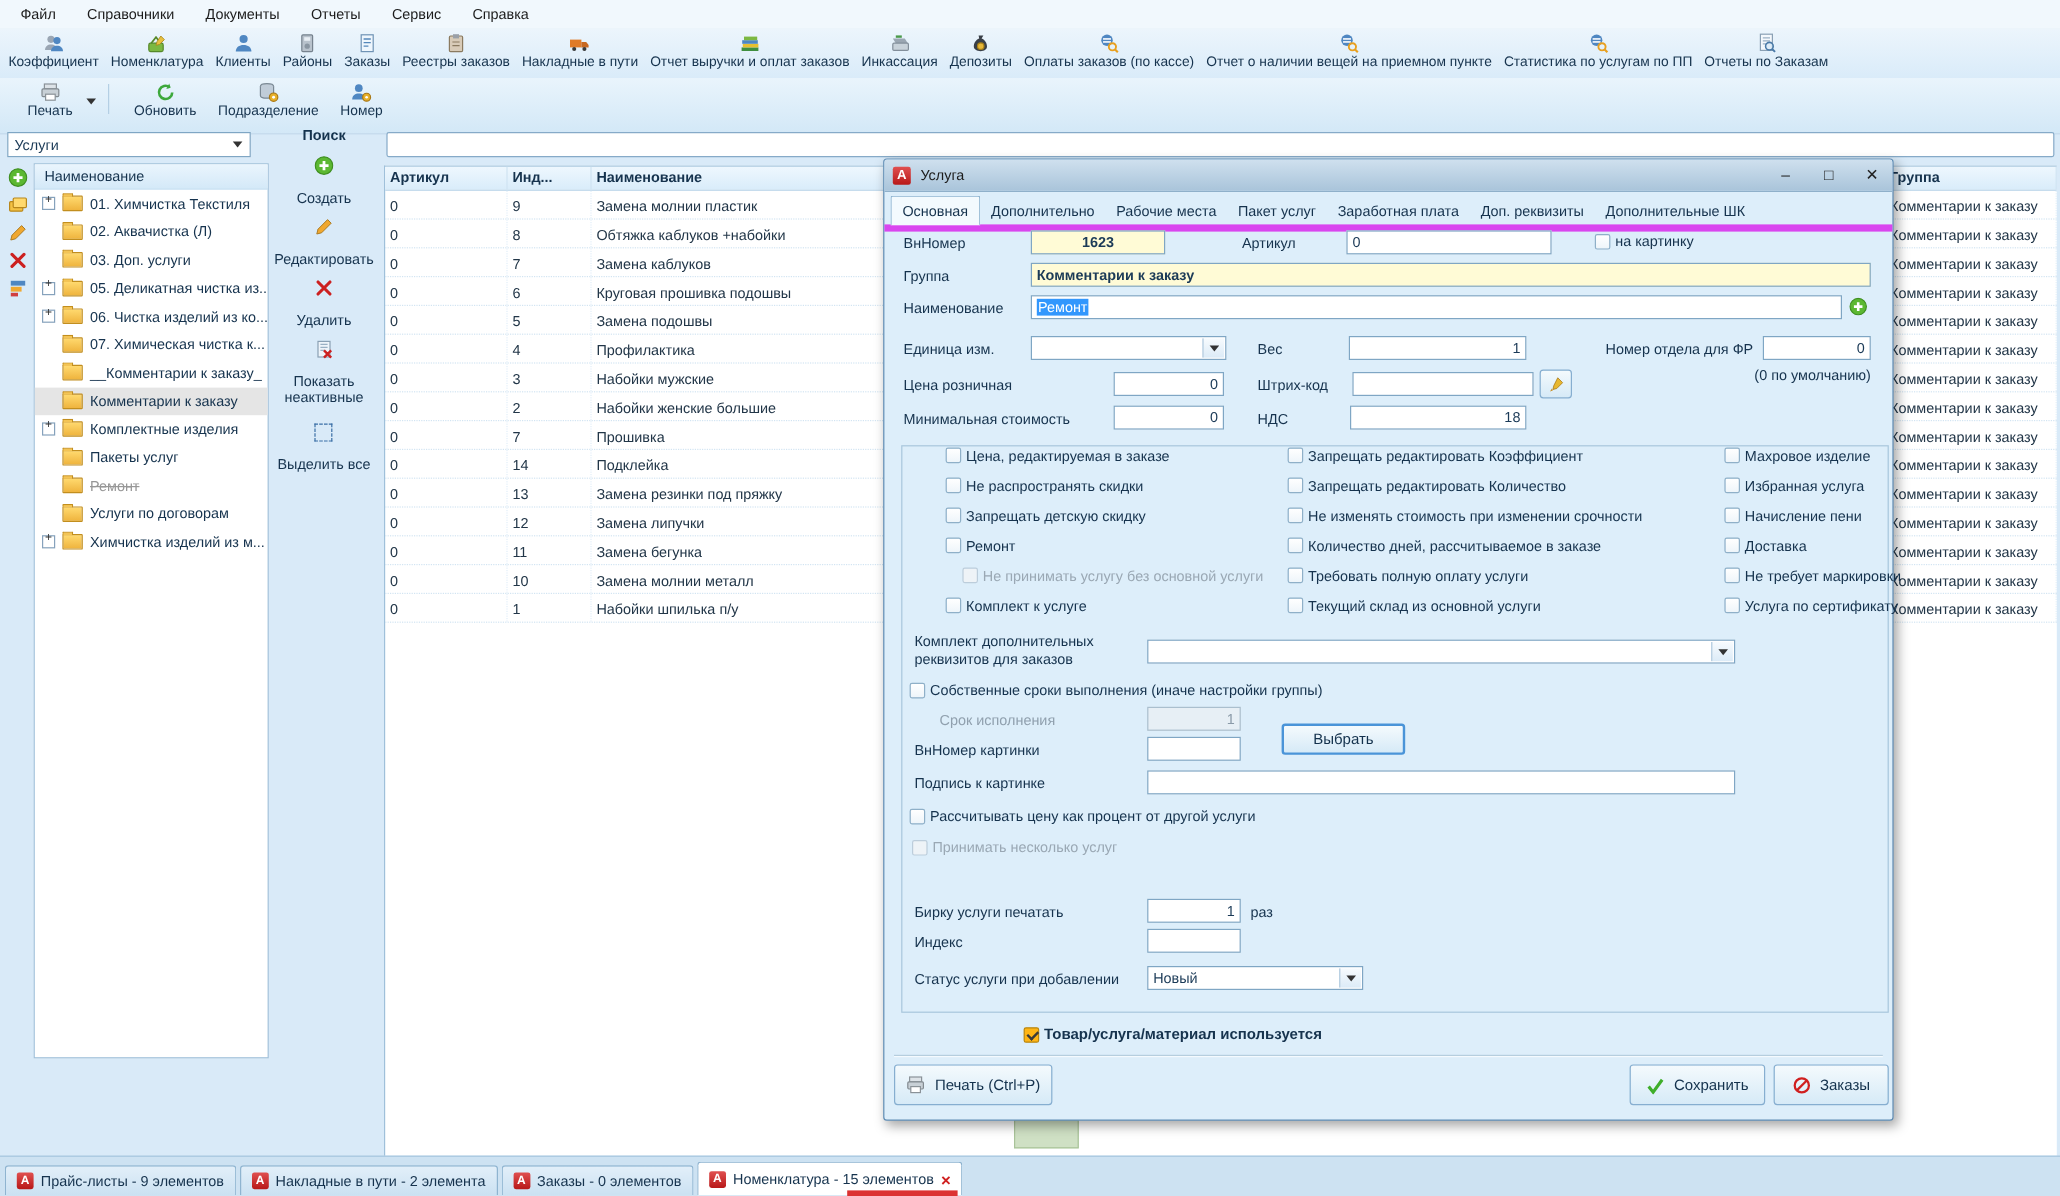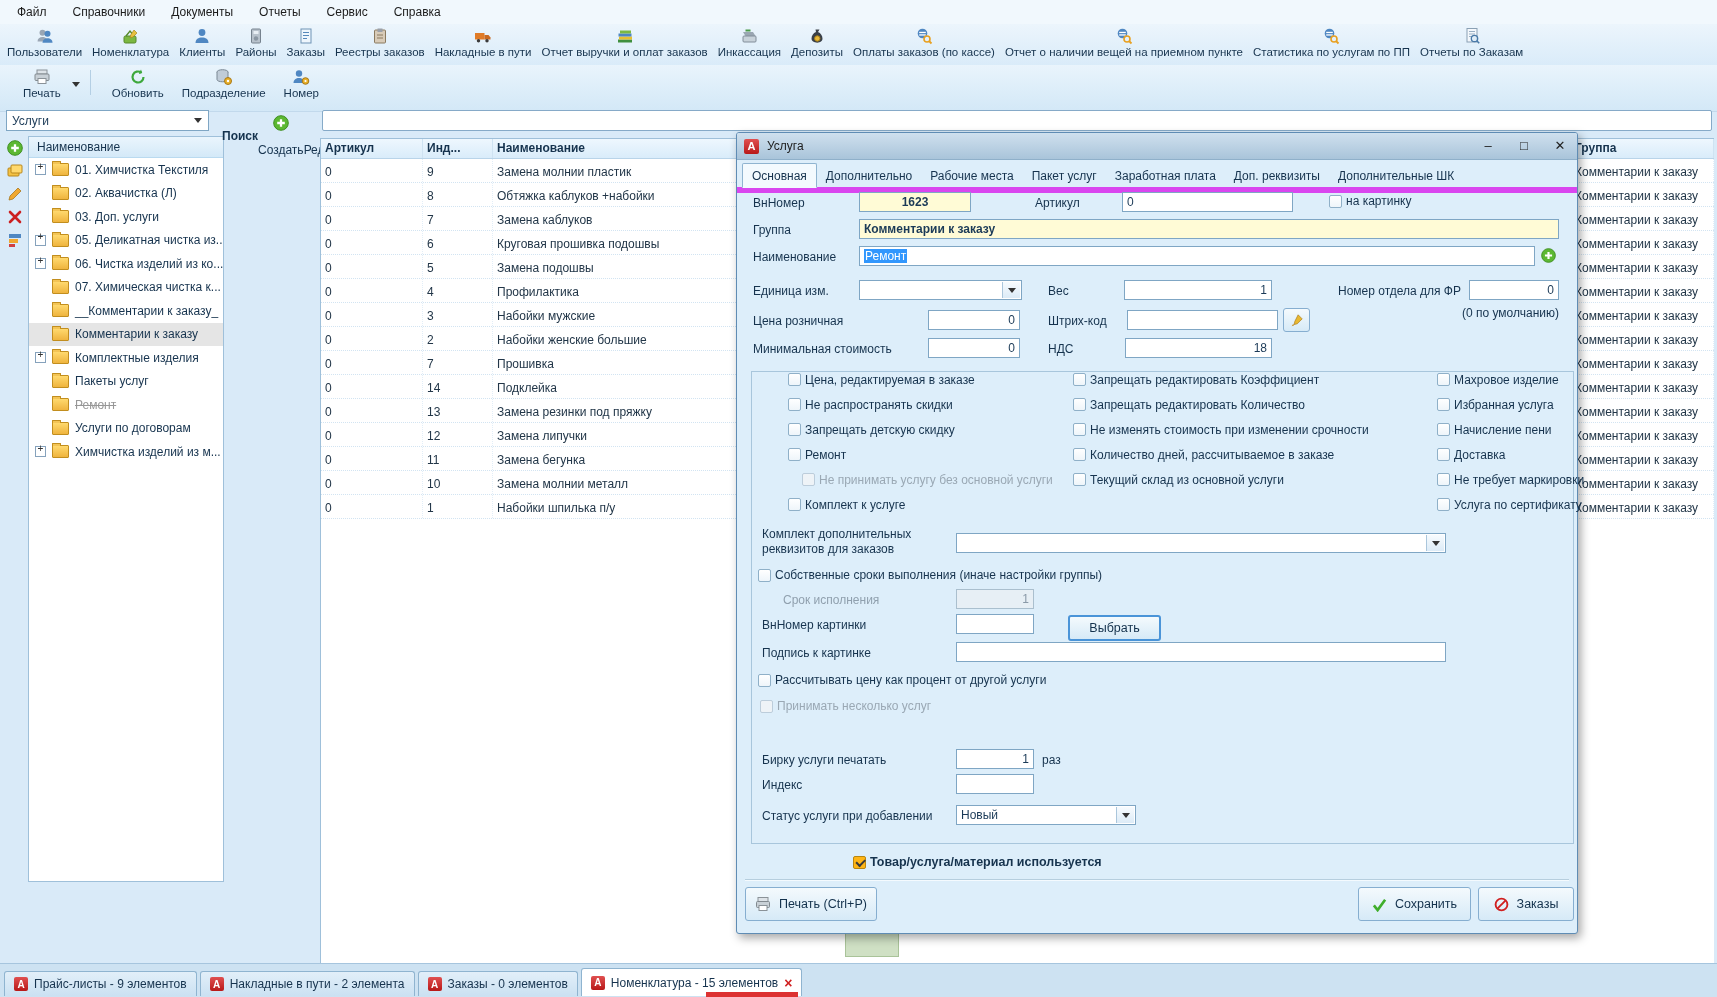--- a/index.html
+++ b/index.html
@@ -33,21 +33,21 @@
   .tree-row{height:23.5px;display:flex;align-items:center;white-space:nowrap;overflow:hidden;cursor:default}
   .tree-row.selected{background:#e5e5e5}
   .expander{width:9px;height:9px;border:1px solid #86a2bc;background:#fff;margin-left:6px;flex:none;position:relative;visibility:hidden}
   .expander::before{content:"+";position:absolute;left:1.5px;top:-3.5px;font-size:10px;color:#333;line-height:10px}
   .tree-row.expandable .expander{visibility:visible}
   .folder{width:15px;height:11px;background:linear-gradient(#ffd96e,#efb43e);border:1px solid #c28e1e;border-radius:1px;margin-left:6px;flex:none;position:relative}
   .folder::before{content:"";position:absolute;top:-3px;left:-1px;width:7px;height:2px;background:#f3c456;border:1px solid #c28e1e;border-bottom:none;border-radius:1px 1px 0 0}
   .tree-label{margin-left:6px;color:#16334e}
   .tree-row.inactive .tree-label{color:#979797;text-decoration:line-through}
   
-  .actions{position:absolute;left:222px;top:106px;width:96px;display:flex;flex-direction:row;align-items:center;text-align:center}
+  .actions{position:absolute;left:222px;top:106px;width:96px;display:flex;flex-direction:column;align-items:center;text-align:center}
   .actions .title{font-weight:bold;color:#14324d;margin-bottom:10px}
   .act-item{display:flex;flex-direction:column;align-items:center;margin-bottom:9px;color:#16334e}
   .act-item .lbl{margin-top:13px;line-height:13px;font-size:12px;white-space:normal}
   .dashed-box{width:13px;height:13px;border:1.5px dashed #3a6ea5}
   
   .grid-search{position:absolute;left:322px;top:110px;width:1388px;height:19px;background:#fff;border:1px solid #86aac8;border-radius:2px}
   .grid-panel{position:absolute;left:320px;top:138px;width:1393px;height:825px;background:#fff;border:1px solid #9fc0da;border-right:none}
   .grid-head{display:flex;height:19px;background:linear-gradient(#eef7fe,#d9ecfa);border-bottom:1px solid #b9d4e9;font-weight:bold;color:#16334e}
   .gc{padding:2px 4px 0 4px;box-sizing:border-box;white-space:nowrap;overflow:hidden}
   .gc-art{width:102px}.gc-ind{width:70px}.gc-name{width:1078px}.gc-grp{flex:1}
@@ -125,21 +125,21 @@
 
     <div class="tb-item">
       <span class="ticon">
         <svg width="18" height="18" viewBox="0 0 18 18">
           <circle cx="6.5" cy="5.8" r="3" fill="#9aa6b4"></circle>
           <path d="M1.5 14.6c0-3 2.2-4.6 5-4.6s5 1.6 5 4.6z" fill="#9aa6b4"></path>
           <circle cx="11.5" cy="6.8" r="3" fill="#4f87c2"></circle>
           <path d="M6.5 15.8c0-3 2.2-4.6 5-4.6s5 1.6 5 4.6z" fill="#4f87c2"></path>
         </svg>
       </span>
-      <span class="tb-label">Пользователи</span>
+      <span class="tb-label">Коэффициент</span>
     </div>
 
     <div class="tb-item">
       <span class="ticon">
         <svg width="18" height="18" viewBox="0 0 18 18">
           <rect x="2" y="9" width="12" height="7" rx="1.5" fill="#7cb842" stroke="#55882a"></rect>
           <path d="M4 9l4-5 4 5" fill="none" stroke="#55882a" stroke-width="1.4"></path>
           <path d="M12 3l3 3-4 4-3 .8.8-3z" fill="#e8c040" stroke="#a88820" stroke-width="0.7"></path>
         </svg>
       </span>
@@ -754,20 +754,24 @@
         <div class="cbitem">
           <span class="box"></span>
           <span>Не изменять стоимость при изменении срочности</span>
         </div>
 
         <div class="cbitem">
           <span class="box"></span>
           <span>Количество дней, рассчитываемое в заказе</span>
         </div>
 
+        <div class="cbitem">
+          <span class="box"></span>
+          <span>Требовать полную оплату услуги</span>
+        </div>
 
         <div class="cbitem">
           <span class="box"></span>
           <span>Текущий склад из основной услуги</span>
         </div>
 
     </div>
     <div class="cbcol" style="left:700px;top:186px">
 
         <div class="cbitem">
@@ -812,21 +816,21 @@
 
     <div class="cbrow" style="left:21px;top:381px">
       <span class="box"></span>
       <span>Собственные сроки выполнения (иначе настройки группы)</span>
     </div>
     <div class="dlab gray" style="left:46px;top:406px">Срок исполнения</div>
     <div class="fld num disabled" style="left:219px;top:402px;width:78px">1</div>
 
     <div class="dlab" style="left:25px;top:431px">ВнНомер картинки</div>
     <div class="fld" style="left:219px;top:427px;width:78px"></div>
-    <div class="dbtn focus" style="left:331px;top:428px;width:93px;height:26px">Выбрать</div>
+    <div class="dbtn focus" style="left:331px;top:416px;width:103px;height:26px">Выбрать</div>
 
     <div class="dlab" style="left:25px;top:459px">Подпись к картинке</div>
     <div class="fld" style="left:219px;top:455px;width:490px"></div>
 
     <div class="cbrow" style="left:21px;top:486px">
       <span class="box"></span>
       <span>Рассчитывать цену как процент от другой услуги</span>
     </div>
     <div class="cbrow" style="left:23px;top:512px;color:#9aa8b4">
       <span class="box dis"></span>

